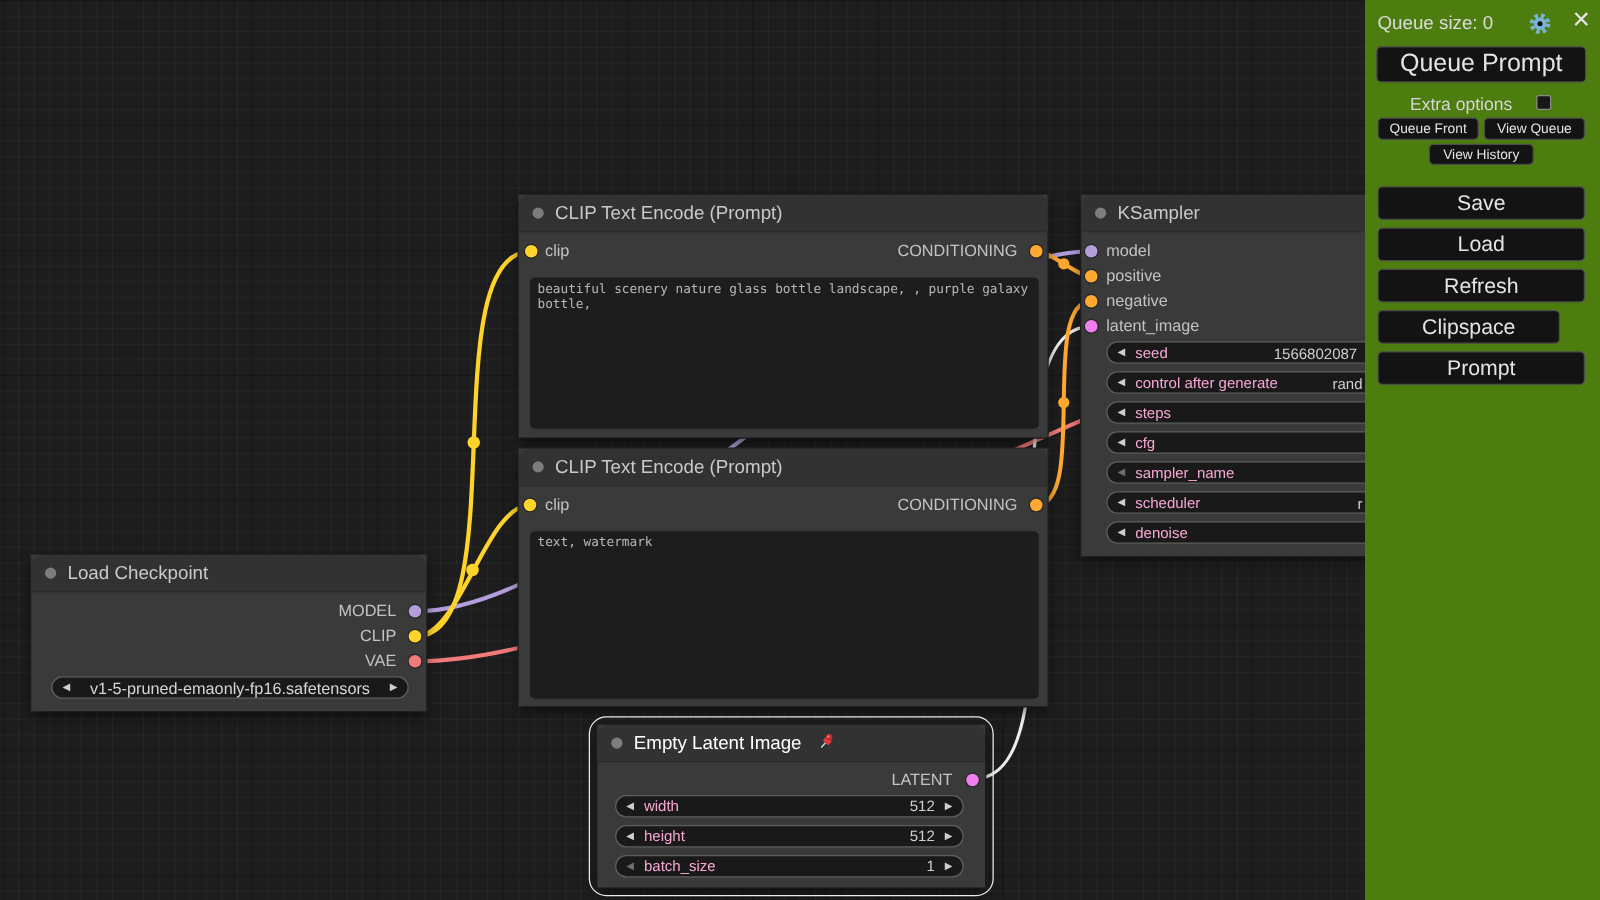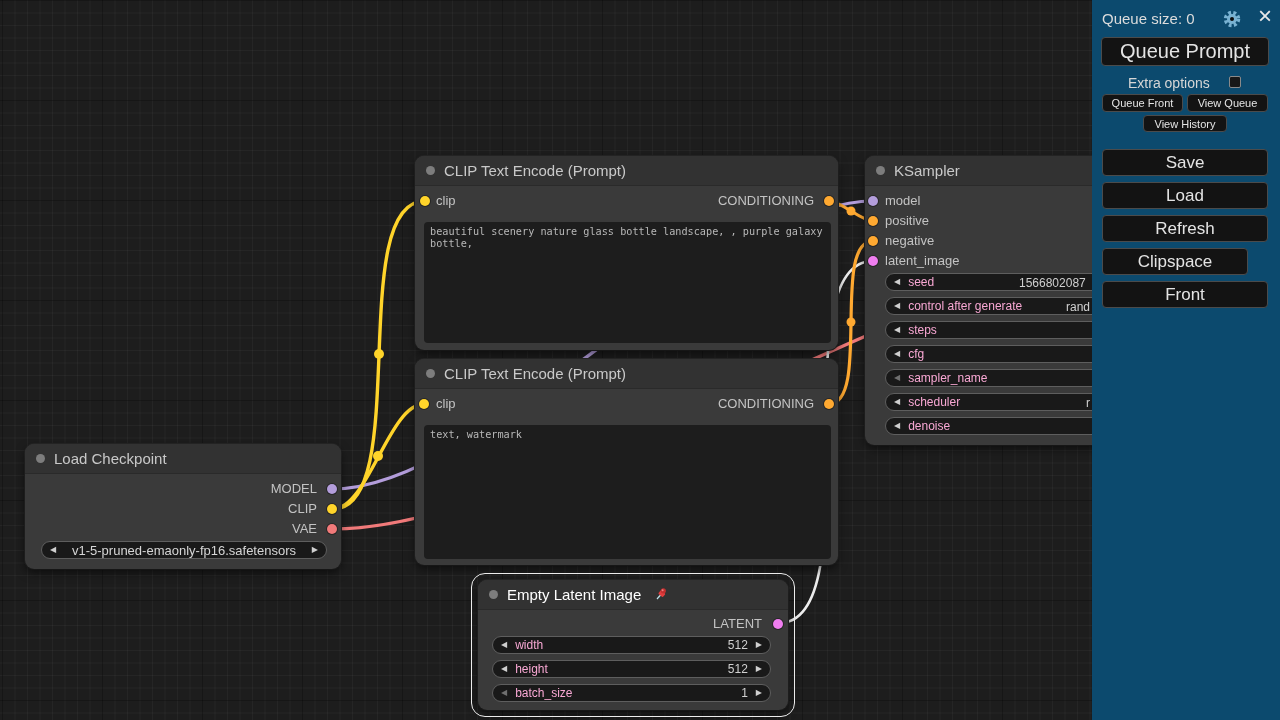--- a/index.html
+++ b/index.html
@@ -13,21 +13,21 @@
       linear-gradient(rgba(0,0,0,.40) 1px, transparent 1px),
       linear-gradient(90deg, rgba(0,0,0,.40) 1px, transparent 1px),
       linear-gradient(rgba(255,255,255,.035) 1px, transparent 1px),
       linear-gradient(90deg, rgba(255,255,255,.035) 1px, transparent 1px);
     background-size:100px 100px, 100px 100px, 12.5px 12.5px, 12.5px 12.5px;
     background-position:2px 0, 2px 0, 2px 0, 2px 0;
   }
   #links { position:absolute; left:0; top:0; z-index:1; }
 
   
-  .node { position:absolute; background:#3a3a3a; border-radius:9px;
+  .node { position:absolute; background:#3a3a3a; border-radius:0;
           box-shadow:0 4px 10px rgba(0,0,0,.55), 0 0 0 1px #272727; z-index:2;padding-left:24px; }
   .titlebar { position:absolute; left:0; right:0; top:0; height:30px; background:#323232;
               border-radius:9px 9px 0 0; border-bottom:1px solid #2a2a2a;
               display:flex; align-items:center; padding:0 11px; gap:9px; }
   .tdot { width:9px; height:9px; border-radius:50%; background:#7d7d7d; flex:0 0 auto; }
   .ntitle { font-size:15px; color:#c9c9c9; white-space:nowrap; }
   .selected .ntitle { color:#fff; }
   .sel-outline { position:absolute; inset:-7px; border:1.5px solid #ececec; border-radius:14px; pointer-events:none; }
 
   .sdot { position:absolute; width:10px; height:10px; border-radius:50%;
@@ -50,21 +50,21 @@
   .pill.center .wvalue { position:static; margin:0 auto; font-size:13px; color:#d6d6d6; }
 
   .textbox { position:absolute; background:#1d1d1d; border-radius:4px; overflow:hidden;
              font-family:"DejaVu Sans Mono",monospace; font-size:10.2px; line-height:11.5px;
              color:#b8b8b8; padding:4px 6px; white-space:pre-wrap; word-break:break-word; }
 
   .pin-icon { display:inline-block; margin-left:4px; position:relative; top:1px; }
 
   
   #menu { position:absolute; left:1092px; top:0; width:188px; height:720px;
-          background:#0c4a6e; z-index:6; color:#dcdcdc; }
+          background:#4d7c0f; z-index:6; color:#dcdcdc; }
   .btn { position:absolute; background:#131313; border:1.5px solid #4b4b4b; border-radius:4px;
          color:#e4e4e4; display:flex; align-items:center; justify-content:center; cursor:pointer; }
   #queue-size { position:absolute; left:10px; top:10px; font-size:15px; color:#dcdcdc; }
   #close-x { position:absolute; right:8px; top:2px; font-size:24px; color:#e8e8e8; line-height:28px; cursor:pointer; }
   #gear { position:absolute; right:38px; top:9px; width:20px; height:20px; cursor:pointer; }
   #extra-label { position:absolute; left:36px; top:75px; font-size:14px; color:#d6d6d6; }
   #extra-check { position:absolute; left:137px; top:76px; width:12px; height:12px;
                  background:#181818; border:1px solid #8a8a8a; border-radius:2px; cursor:pointer; }
 </style>
 </head>
@@ -234,14 +234,14 @@
   <span id="extra-check"></span>
 
   <div class="btn" style="left:10px;top:94px;width:81px;height:18px;font-size:11px;border-width:1px">Queue Front</div>
   <div class="btn" style="left:95px;top:94px;width:81px;height:18px;font-size:11px;border-width:1px">View Queue</div>
   <div class="btn" style="left:51px;top:115px;width:84px;height:17px;font-size:11px;border-width:1px">View History</div>
 
   <div class="btn" style="left:10px;top:149px;width:166px;height:27px;font-size:17px">Save</div>
   <div class="btn" style="left:10px;top:182px;width:166px;height:27px;font-size:17px">Load</div>
   <div class="btn" style="left:10px;top:215px;width:166px;height:27px;font-size:17px">Refresh</div>
   <div class="btn" style="left:10px;top:248px;width:146px;height:27px;font-size:17px">Clipspace</div>
-  <div class="btn" style="left:10px;top:281px;width:166px;height:27px;font-size:17px">Front</div>
+  <div class="btn" style="left:10px;top:281px;width:166px;height:27px;font-size:17px">Prompt</div>
 </div>
 
 </body></html>

